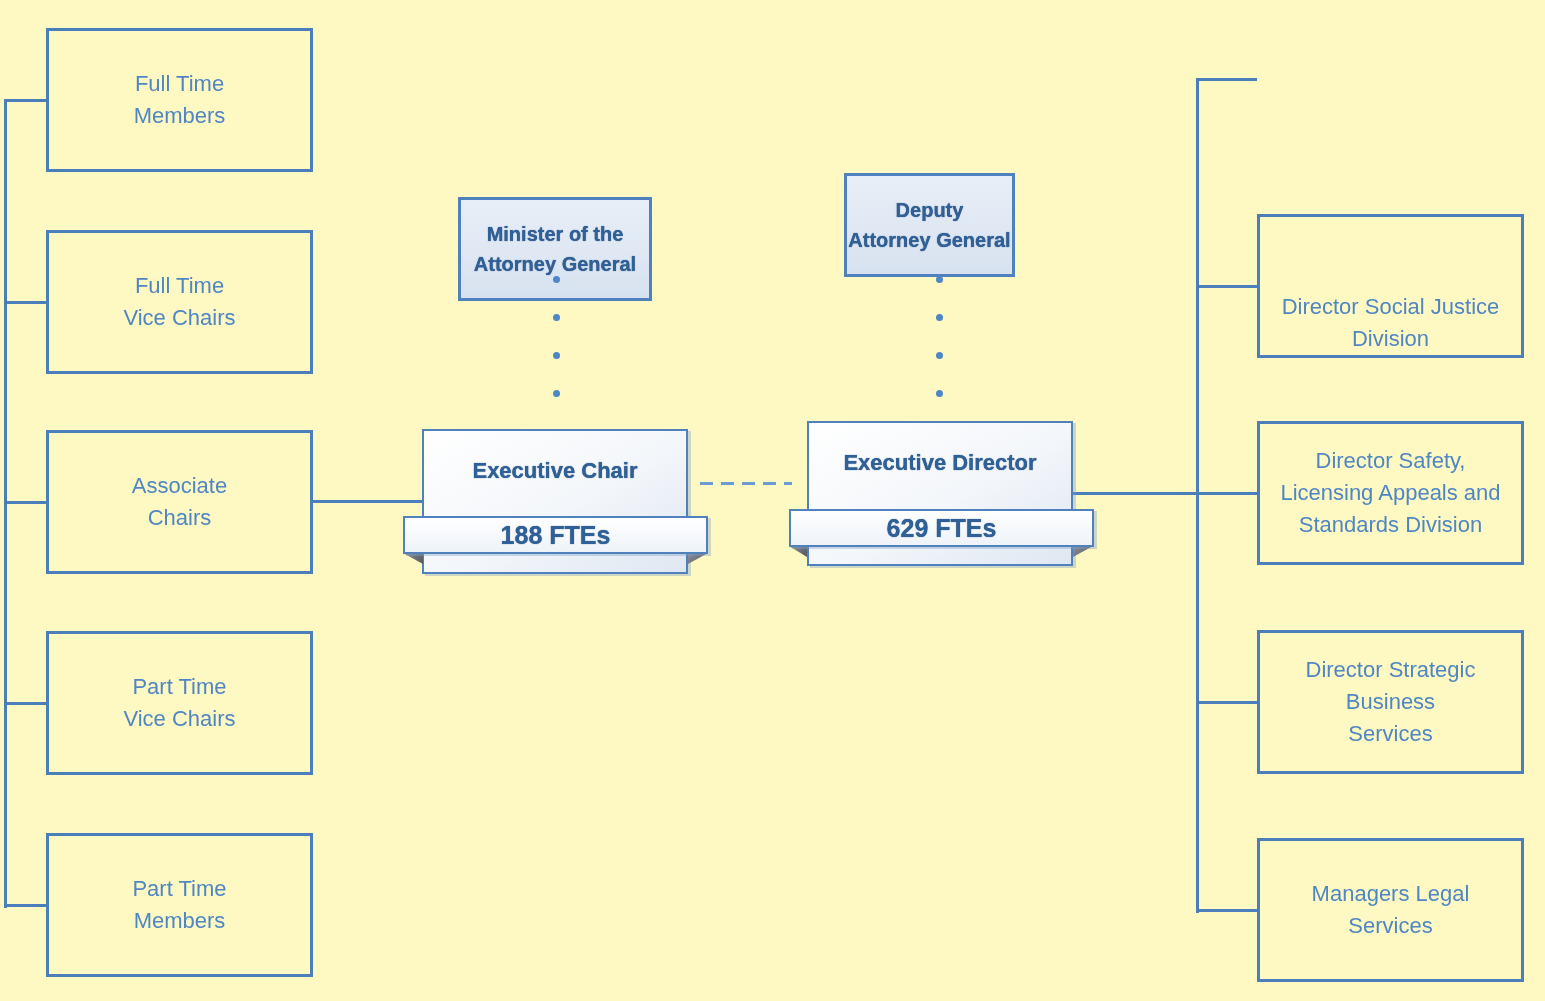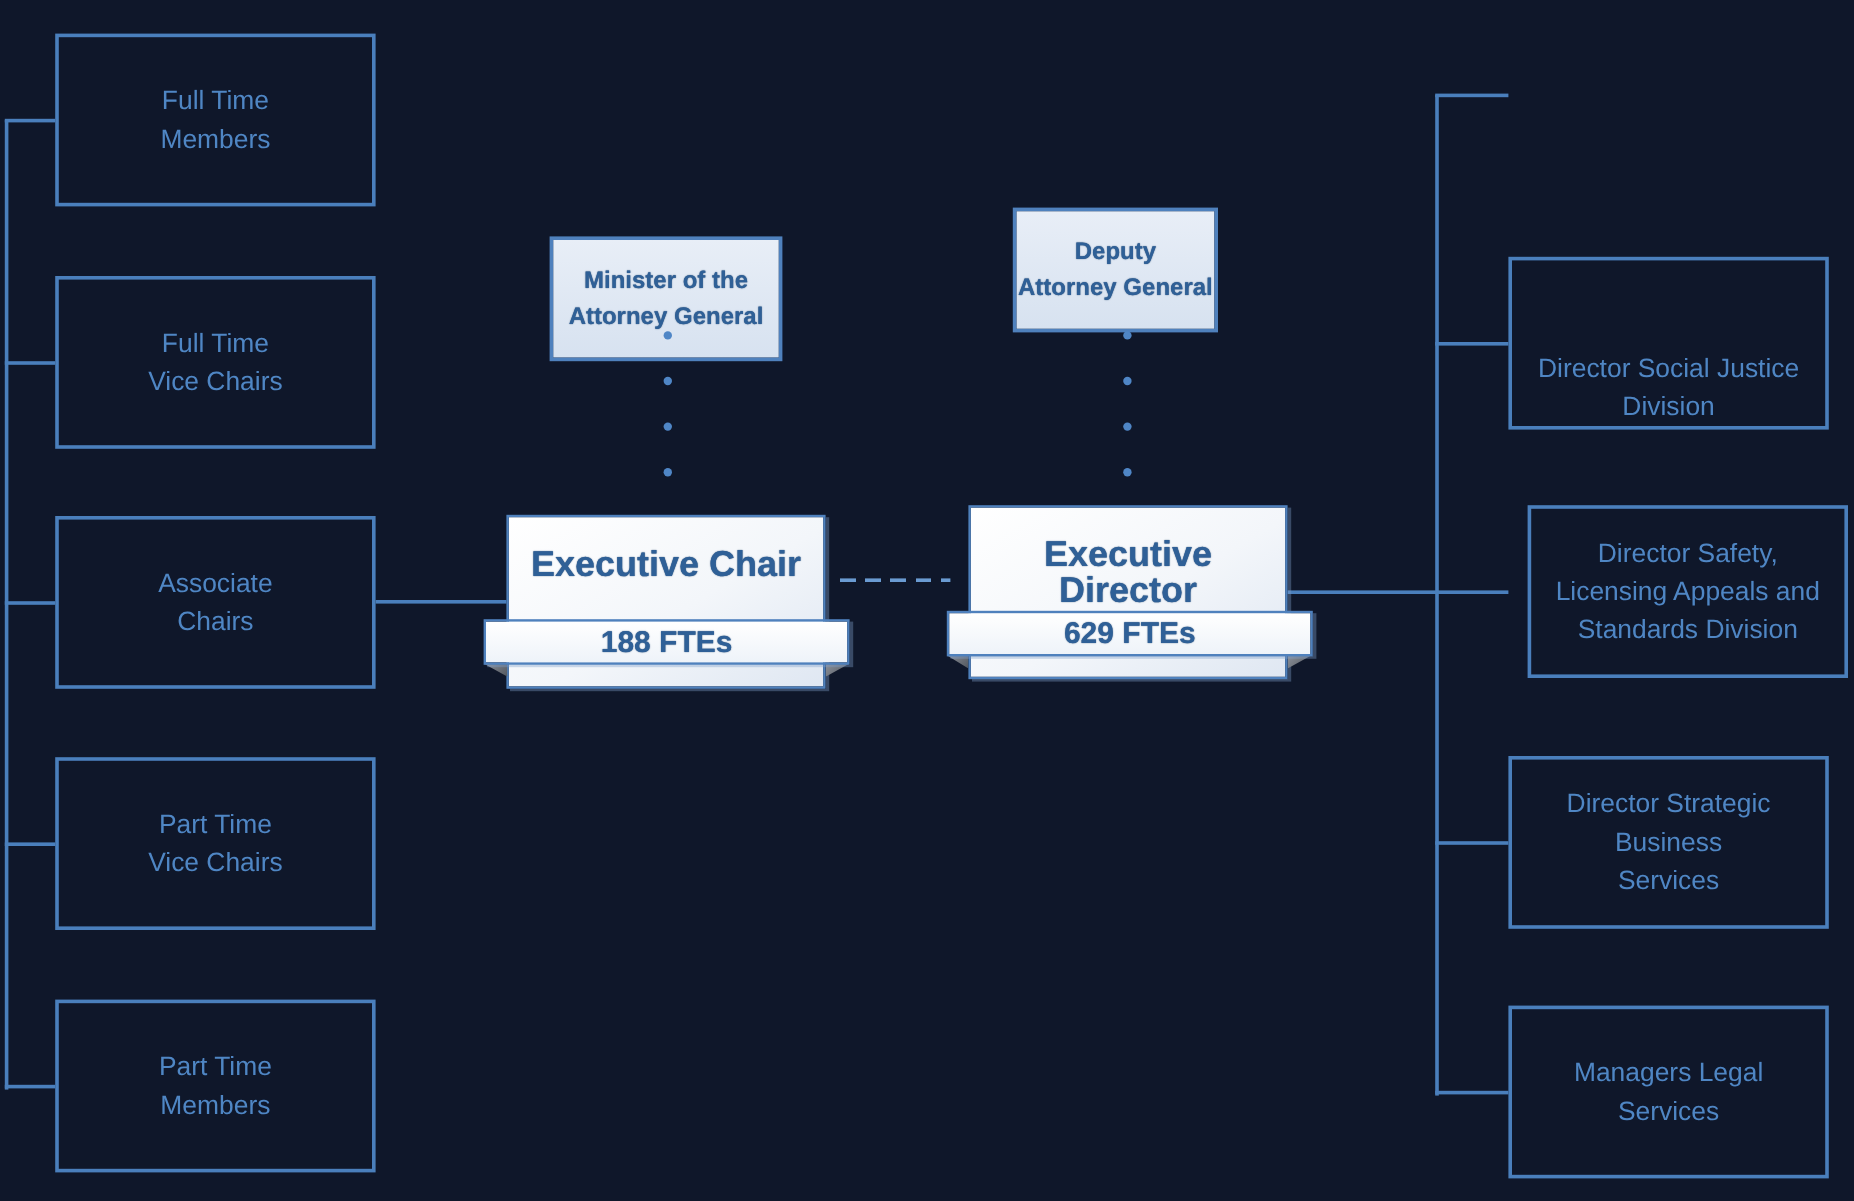--- a/index.html
+++ b/index.html
@@ -4,21 +4,21 @@
 <style>
   :root{
     --line:#4a7fbc;
     --text-blue:#4f86c4;
     --dark-blue:#2f6097;
     --light-fill-top:#e8eef7;
     --light-fill-bot:#d7e2f0;
   }
   html,body{margin:0;padding:0;background:#000;}
   #stage{
-    position:relative;width:1545px;height:1001px;background:#0f172a;overflow:hidden;
+    position:relative;width:1545px;height:1001px;background:#fef9c3;overflow:hidden;
     font-family:"Liberation Sans", sans-serif;
   }
   
   .obox{
     position:absolute;width:267px;height:144px;box-sizing:border-box;
     border:3px solid var(--line);
     display:flex;align-items:center;justify-content:center;text-align:center;
     color:var(--text-blue);font-size:22px;line-height:32px;white-space:pre-line;
   }
   
@@ -29,21 +29,21 @@
     display:flex;align-items:center;justify-content:center;text-align:center;
     color:var(--dark-blue);font-weight:700;font-size:20px;line-height:30px;
     white-space:pre-line;text-shadow:0 0 1px #24466e;
   }
   
   .exec-main{
     position:absolute;width:266px;height:145px;box-sizing:border-box;
     border:2px solid #4f81bd;
     background:linear-gradient(150deg,#ffffff 0%,#f3f6fa 55%,#dfe7f2 100%);
     box-shadow:3px 2px 0 rgba(125,158,201,.38);
-    text-align:center;color:var(--dark-blue);font-weight:700;font-size:30px;
+    text-align:center;color:var(--dark-blue);font-weight:700;font-size:22px;
     padding-top:25px;line-height:30px;text-shadow:0 0 1px #24466e;z-index:1;
   }
   .banner{
     position:absolute;width:305px;height:38px;box-sizing:border-box;
     border:2px solid #4f81bd;
     background:linear-gradient(180deg,#ffffff 0%,#eef3f9 100%);
     box-shadow:3px 2px 0 rgba(125,158,201,.38);
     display:flex;align-items:center;justify-content:center;
     color:var(--dark-blue);font-weight:700;font-size:25px;
     text-shadow:0 0 1px #24466e;z-index:3;
@@ -144,21 +144,21 @@
   <div class="vline" style="left:1196px;top:79px;height:834px;"></div>
   <div class="hline" style="left:1196px;top:78px;width:61px;"></div>
   <div class="hline" style="left:1196px;top:285px;width:61px;"></div>
   <div class="hline" style="left:1196px;top:701px;width:61px;"></div>
   <div class="hline" style="left:1196px;top:909px;width:61px;"></div>
 
   <div class="obox" style="left:1257px;top:214px;align-items:flex-end;">
     <span>Director Social Justice
 Division</span>
   </div>
-  <div class="obox" style="left:1257px;top:421px;margin-left:16px;">
+  <div class="obox" style="left:1257px;top:421px;">
     <span>Director Safety,
 Licensing Appeals and
 Standards Division</span>
   </div>
   <div class="obox" style="left:1257px;top:630px;">
     <span>Director Strategic
 Business
 Services</span>
   </div>
   <div class="obox" style="left:1257px;top:838px;">

